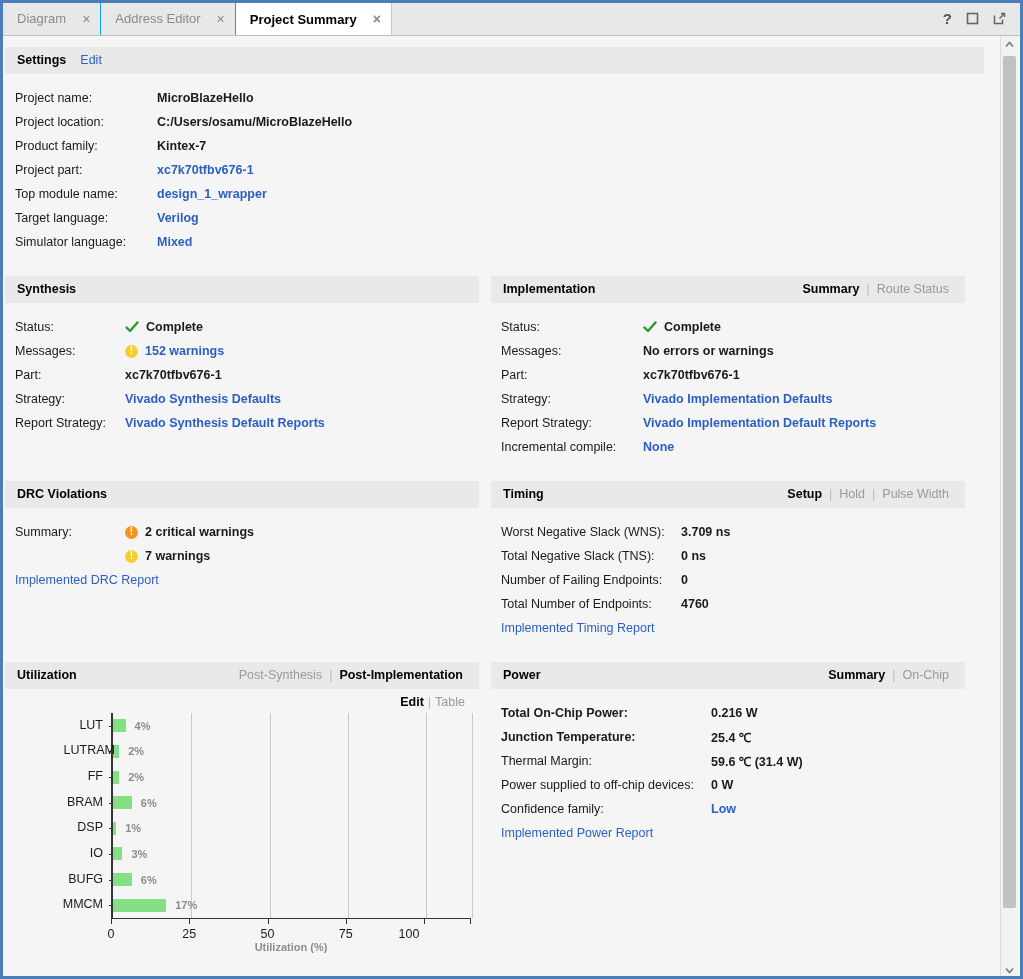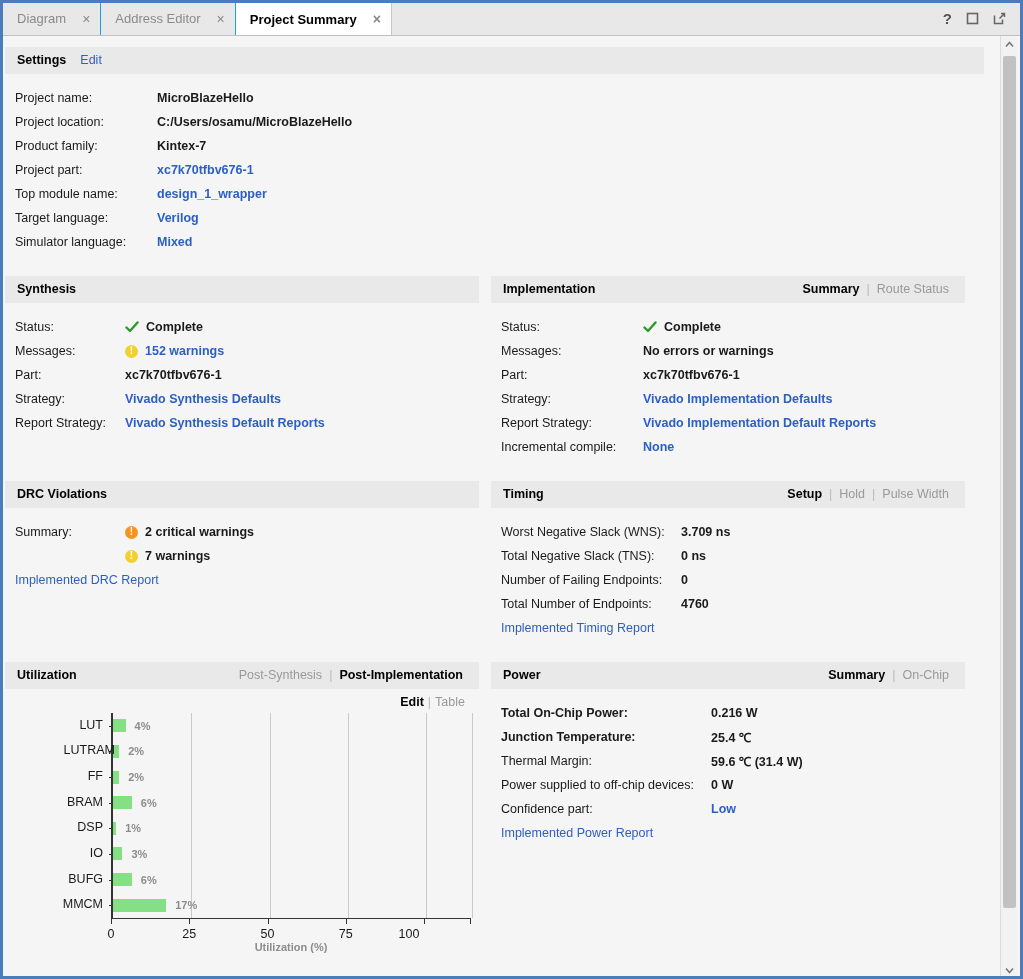--- a/index.html
+++ b/index.html
@@ -511,21 +511,21 @@
           </div>
           <div class="row">
             <span class="lbl">Thermal Margin:</span>
             <span class="val">59.6 ℃ (31.4 W)</span>
           </div>
           <div class="row">
             <span class="lbl">Power supplied to off-chip devices:</span>
             <span class="val">0 W</span>
           </div>
           <div class="row">
-            <span class="lbl">Confidence part:</span>
+            <span class="lbl">Confidence family:</span>
             <span class="val link">Low</span>
           </div>
           <div class="blk-link">Implemented Power Report</div>
         </div>
       </div>
     </div>
 
   </div>
 
   <div class="vscroll">

